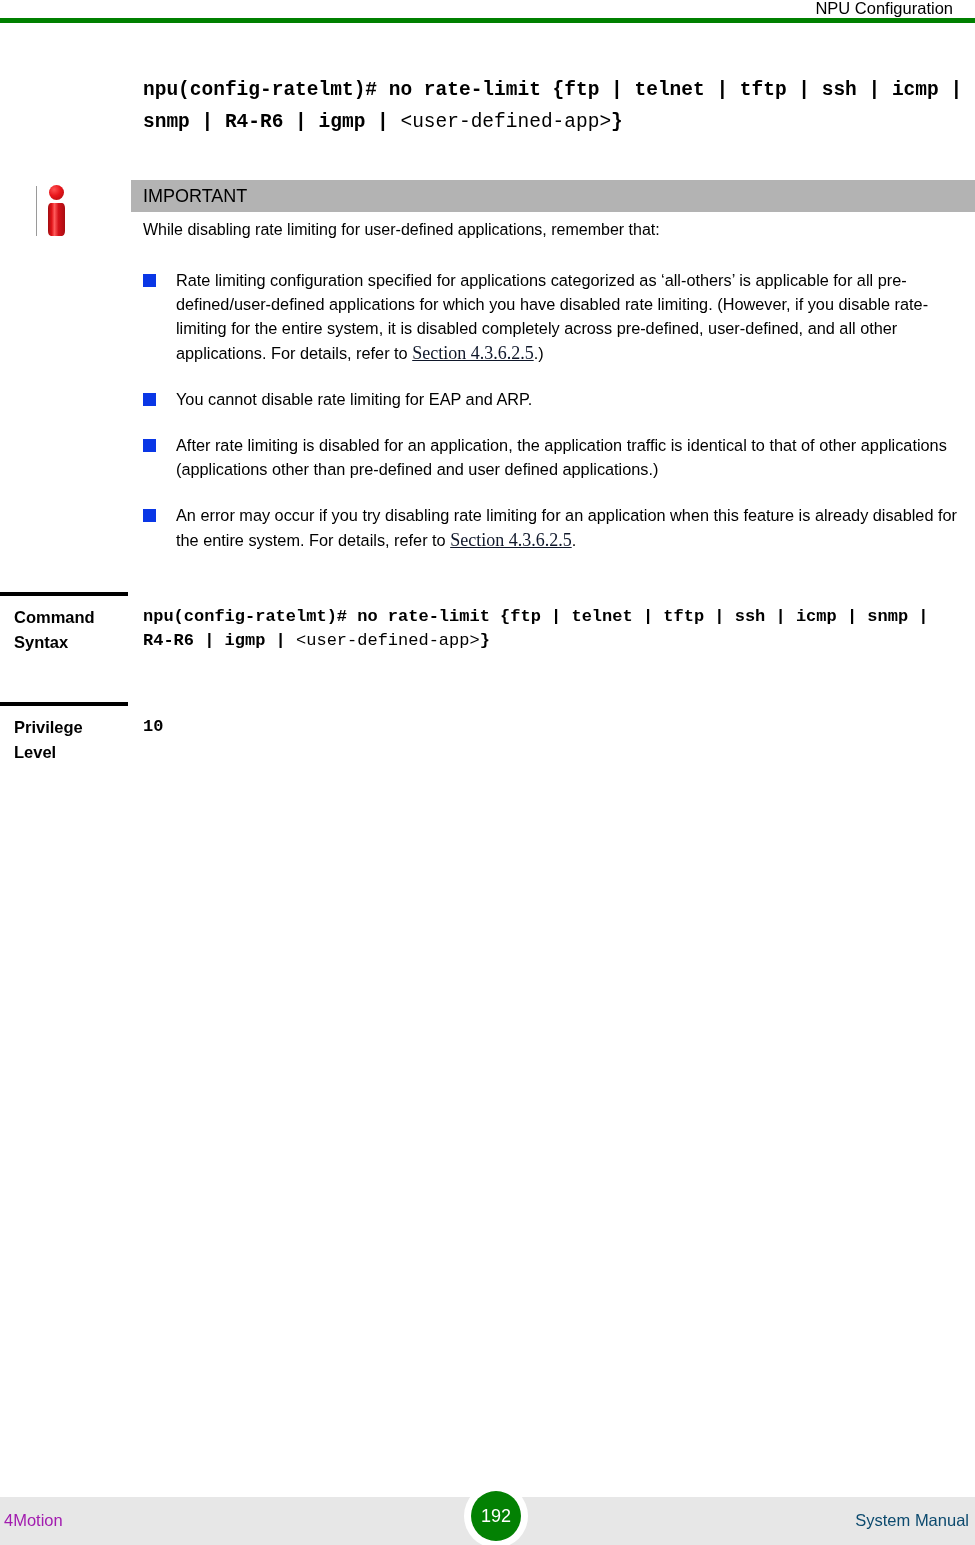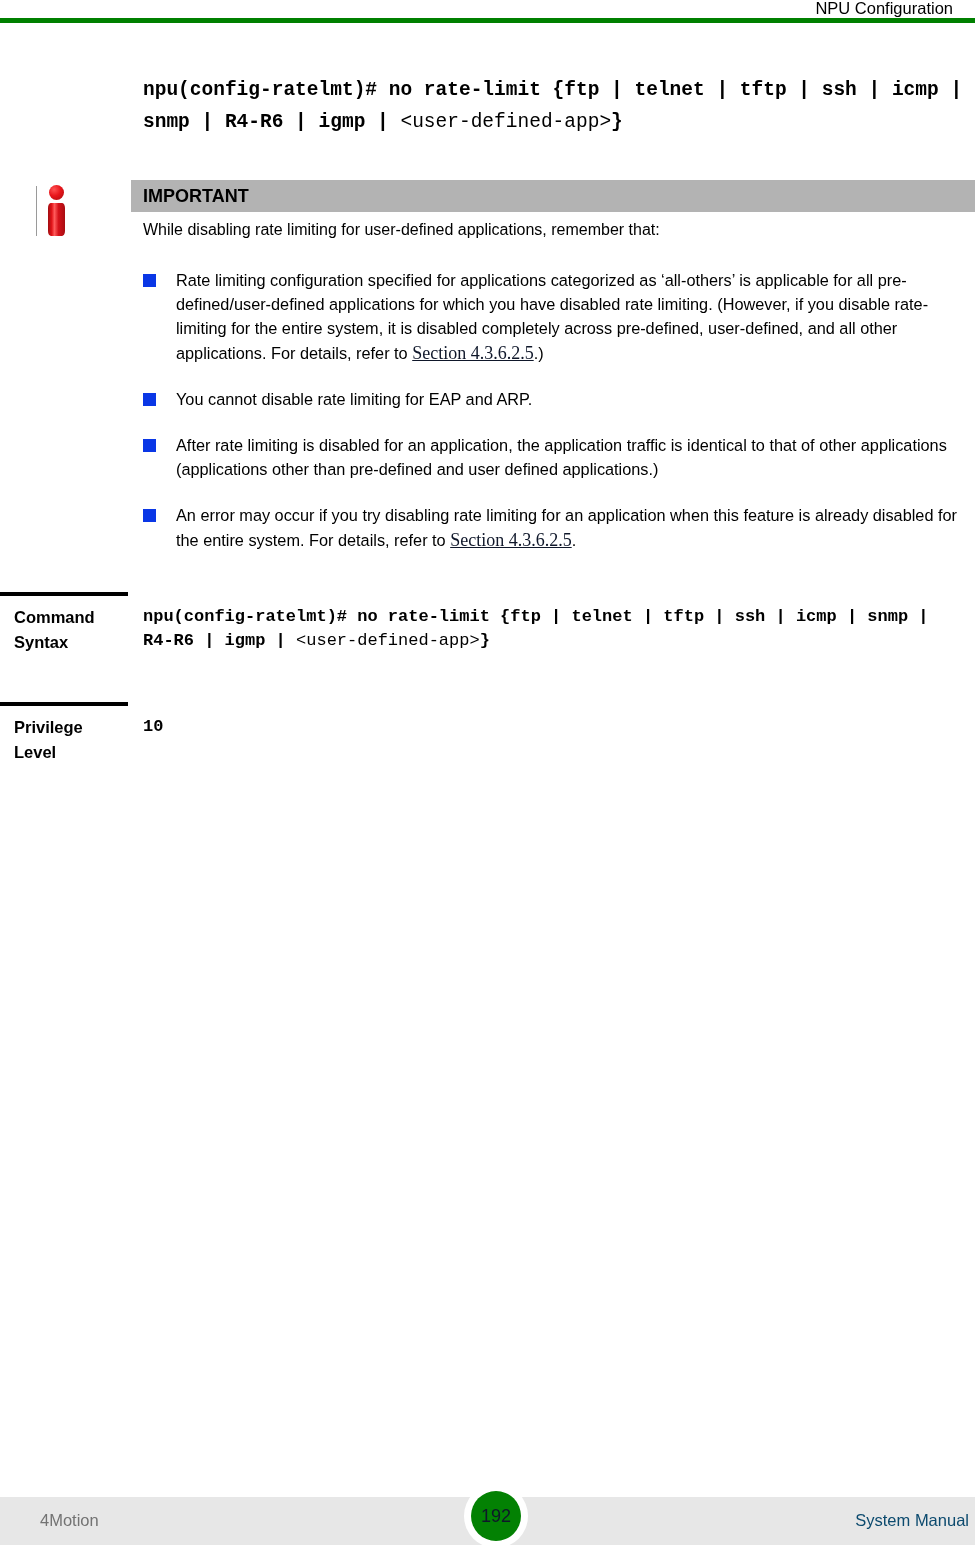--- a/index.html
+++ b/index.html
@@ -113,21 +113,21 @@
     top: 180px;
     width: 844px;
     height: 32px;
     background: #b3b3b3;
   }
   .note-bar-label {
     position: absolute;
     left: 12px;
     top: 4px;
     font-size: 18px;
-    font-weight: bold;
+    font-weight: normal;
     line-height: 24px;
   }
 
   .note-intro {
     position: absolute;
     left: 143px;
     top: 218px;
     width: 830px;
     font-size: 16px;
     line-height: 24px;
@@ -212,23 +212,22 @@
     bottom: 0;
     width: 975px;
     height: 48px;
     background: #e7e7e7;
   }
   .footer-left {
     position: absolute;
     left: 4px;
     top: 12px;
     font-size: 16.5px;
-    color: #737373;
+    color: #a21caf;
     line-height: 22px;
-    margin-left: 36px;
   }
   .footer-right {
     position: absolute;
     right: 6px;
     top: 12px;
     font-size: 16.5px;
     color: #0c4a6e;
     line-height: 22px;
   }
   .page-badge-ring {
@@ -241,21 +240,21 @@
     background: #ffffff;
   }
   .page-badge {
     position: absolute;
     left: 7px;
     top: 7px;
     width: 50px;
     height: 50px;
     border-radius: 50%;
     background: #038103;
-    color: #0f172a;
+    color: #ffffff;
     font-size: 18px;
     line-height: 50px;
     text-align: center;
   }
 </style>
 </head>
 <body>
 
 <div class="page-header">
   <div class="hdr-right">NPU Configuration</div>

